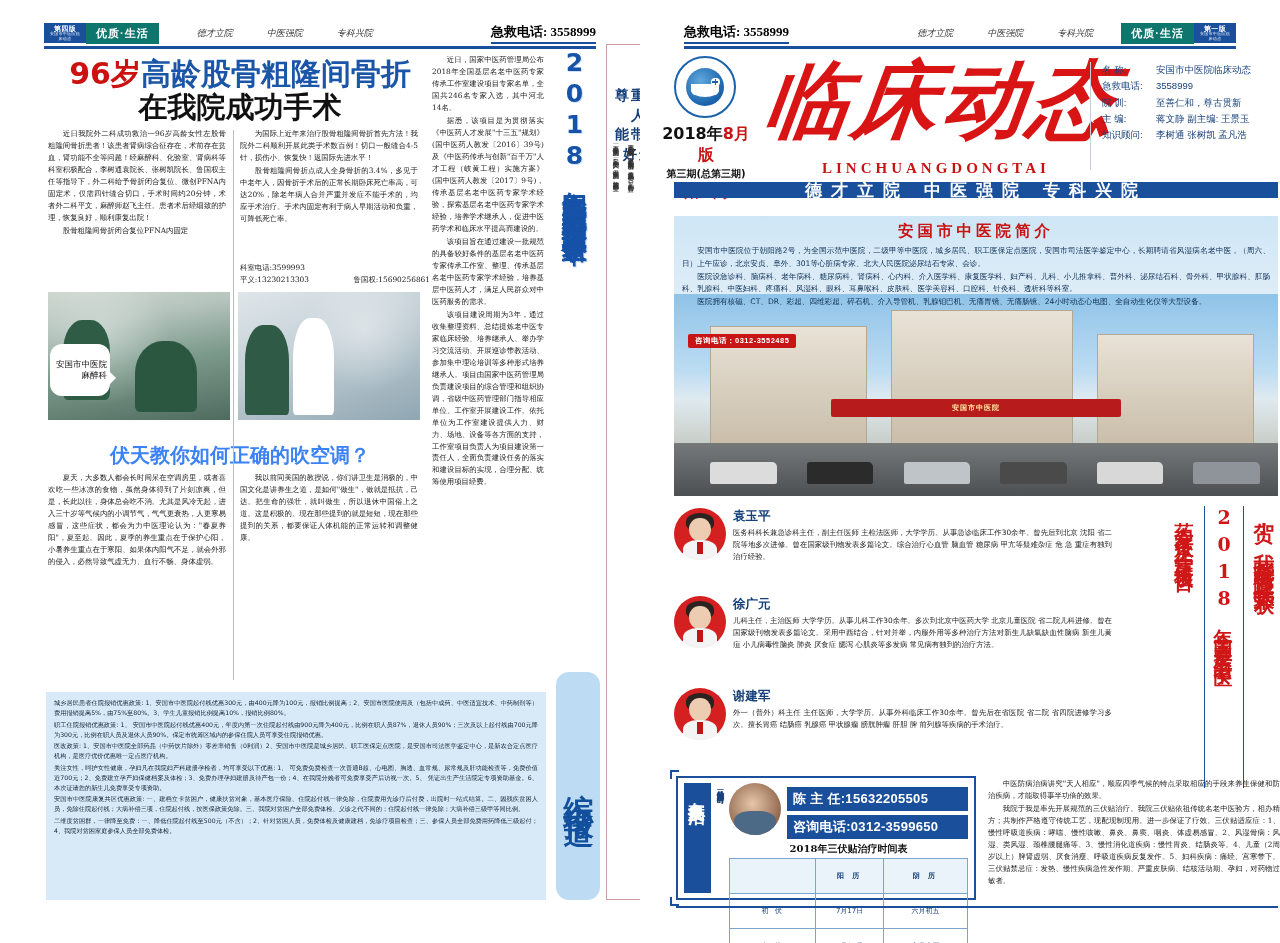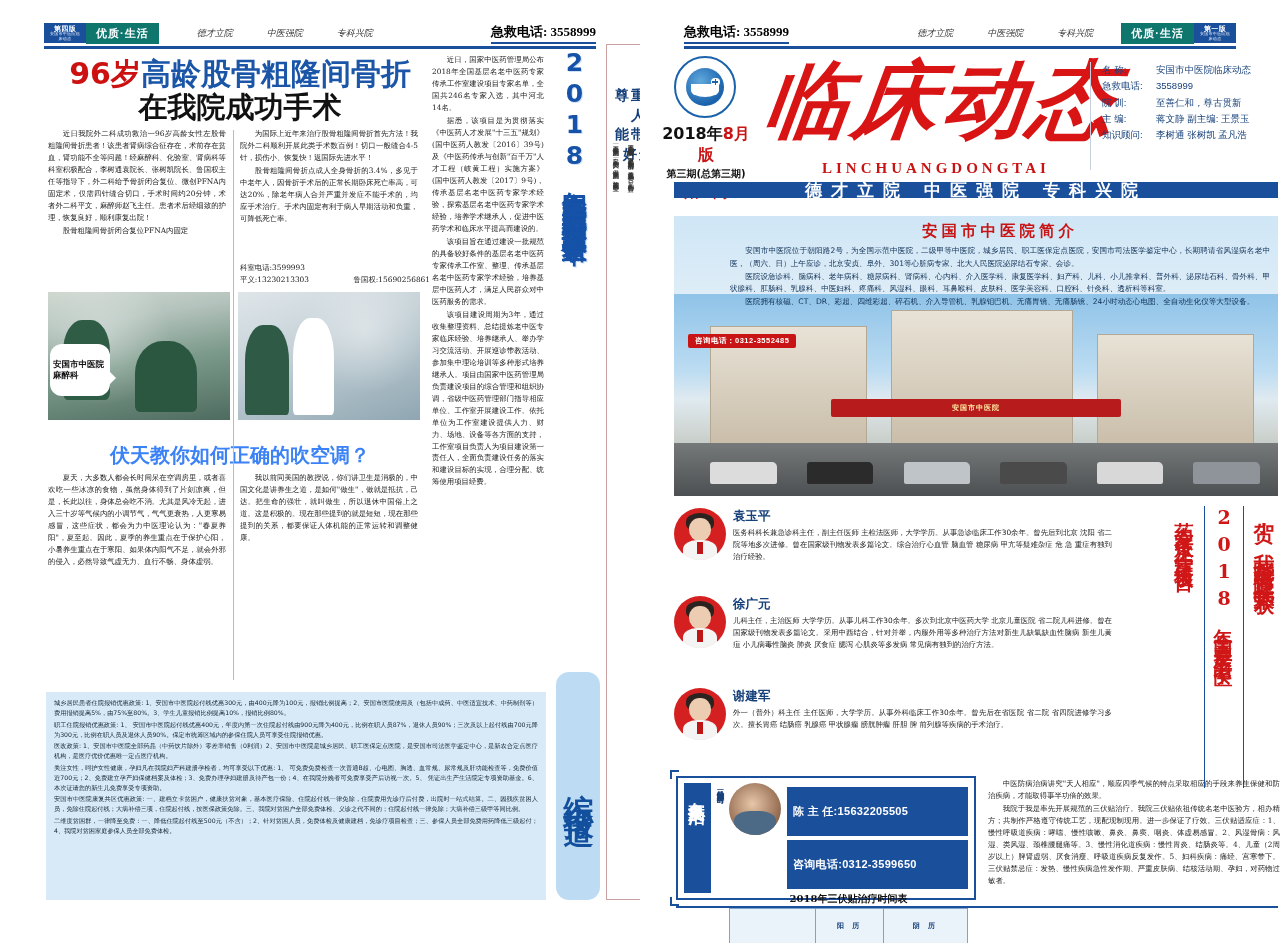--- a/index.html
+++ b/index.html
@@ -136,22 +136,22 @@
     position: absolute; bottom: 6%; height: 11%; border-radius: 3px 5px 2px 2px;
   }
   .ph-sign {
     position: absolute; left: 26%; top: 52%; width: 48%; height: 9%;
     background: #b81b1b; border-radius: 2px;
     color: #ffe9a0; font-size: 7px; font-weight: bold;
     display: flex; align-items: center; justify-content: center; letter-spacing: 1px;
   }
   .callout {
     position: absolute; background: #fff; border-radius: 12px;
-    display: flex; align-items: center; justify-content: center; text-align: left;
-    font-size: 8.5px; font-weight: bold; color: #111; line-height: 1.35; padding: 3px;
+    display: flex; align-items: center; justify-content: center; text-align: right;
+    font-size: 8.5px; font-weight: normal; color: #111; line-height: 1.35; padding: 3px;
     font-family: "DejaVu Sans", sans-serif;
   }
   .callout::after {
     content: ''; position: absolute; right: -6px; bottom: 12px;
     border: 6px solid transparent; border-left-color: #fff; border-right: 0;
   }
   .logo-circ {
     position: absolute; border-radius: 50%;
     border: 2px solid #1a62ab; background: #fff;
     display: flex; align-items: center; justify-content: center;
@@ -274,22 +274,22 @@
   .sanfu-photo {
     width: 52px; height: 52px; border-radius: 50%;
     background: radial-gradient(circle at 45% 40%, #e8c6a8, #8a6148 75%);
     position: relative; overflow: hidden;
   }
   .sanfu-photo::after {
     content: ''; position: absolute; left: 10%; bottom: 0; width: 80%; height: 46%;
     background: #4c6a86; border-radius: 40% 40% 0 0;
   }
   .sanfu-bar {
-    background: #1a4f9c; color: #fff; font-size: 11px; font-weight: bold;
-    padding: 17px 6px; letter-spacing: .3px;
+    background: #1a4f9c; color: #fff; font-size: 13px; font-weight: bold;
+    padding: 3px 6px; letter-spacing: .3px;
   }
   .sanfu-tbl-title {
     text-align: center; font-size: 10px; font-weight: bold; color: #111;
     font-family: "DejaVu Serif", serif; margin: 3px 0 2px;
   }
   table.sanfu {
     border-collapse: collapse; width: 100%; font-size: 7px;
     font-family: "DejaVu Sans", sans-serif;
   }
   table.sanfu th, table.sanfu td {
@@ -470,21 +470,21 @@
         <div class="bldg" style="left:70%;top:20%;width:26%;height:56%;"></div>
         <div class="ph-sign">安国市中医院</div>
         <div class="road"></div>
         <div class="car" style="left:6%;width:11%;background:#dcdcdc;"></div>
         <div class="car" style="left:22%;width:11%;background:#2b2b2b;"></div>
         <div class="car" style="left:38%;width:11%;background:#bfc4c8;"></div>
         <div class="car" style="left:54%;width:11%;background:#4a4a4a;"></div>
         <div class="car" style="left:70%;width:11%;background:#d8d8d8;"></div>
         <div class="car" style="left:86%;width:11%;background:#8e9499;"></div>
       </div>
-      <div style="position:relative;z-index:2;padding-left:48px;">
+      <div style="position:relative;z-index:2;">
         <div class="intro-title">安国市中医院简介</div>
         <div class="intro-body">
           <p>安国市中医院位于朝阳路2号，为全国示范中医院，二级甲等中医院，城乡居民、职工医保定点医院，安国市司法医学鉴定中心，长期聘请省风湿病名老中医，（周六、日）上午应诊，北京安贞、阜外、301等心脏病专家、北大人民医院泌尿结石专家、会诊。</p>
           <p>医院设急诊科、脑病科、老年病科、糖尿病科、肾病科、心内科、介入医学科、康复医学科、妇产科、儿科、小儿推拿科、普外科、泌尿结石科、骨外科、甲状腺科、肛肠科、乳腺科、中医妇科、疼痛科、风湿科、眼科、耳鼻喉科、皮肤科、医学美容科、口腔科、针灸科、透析科等科室。</p>
           <p>医院拥有核磁、CT、DR、彩超、四维彩超、碎石机、介入导管机、乳腺钼巴机、无痛胃镜、无痛肠镜、24小时动态心电图、全自动生化仪等大型设备。</p>
         </div>
       </div>
       <div class="intro-phone" style="left:14px;top:118px;">咨询电话：0312-3552485</div>
     </div>
 

